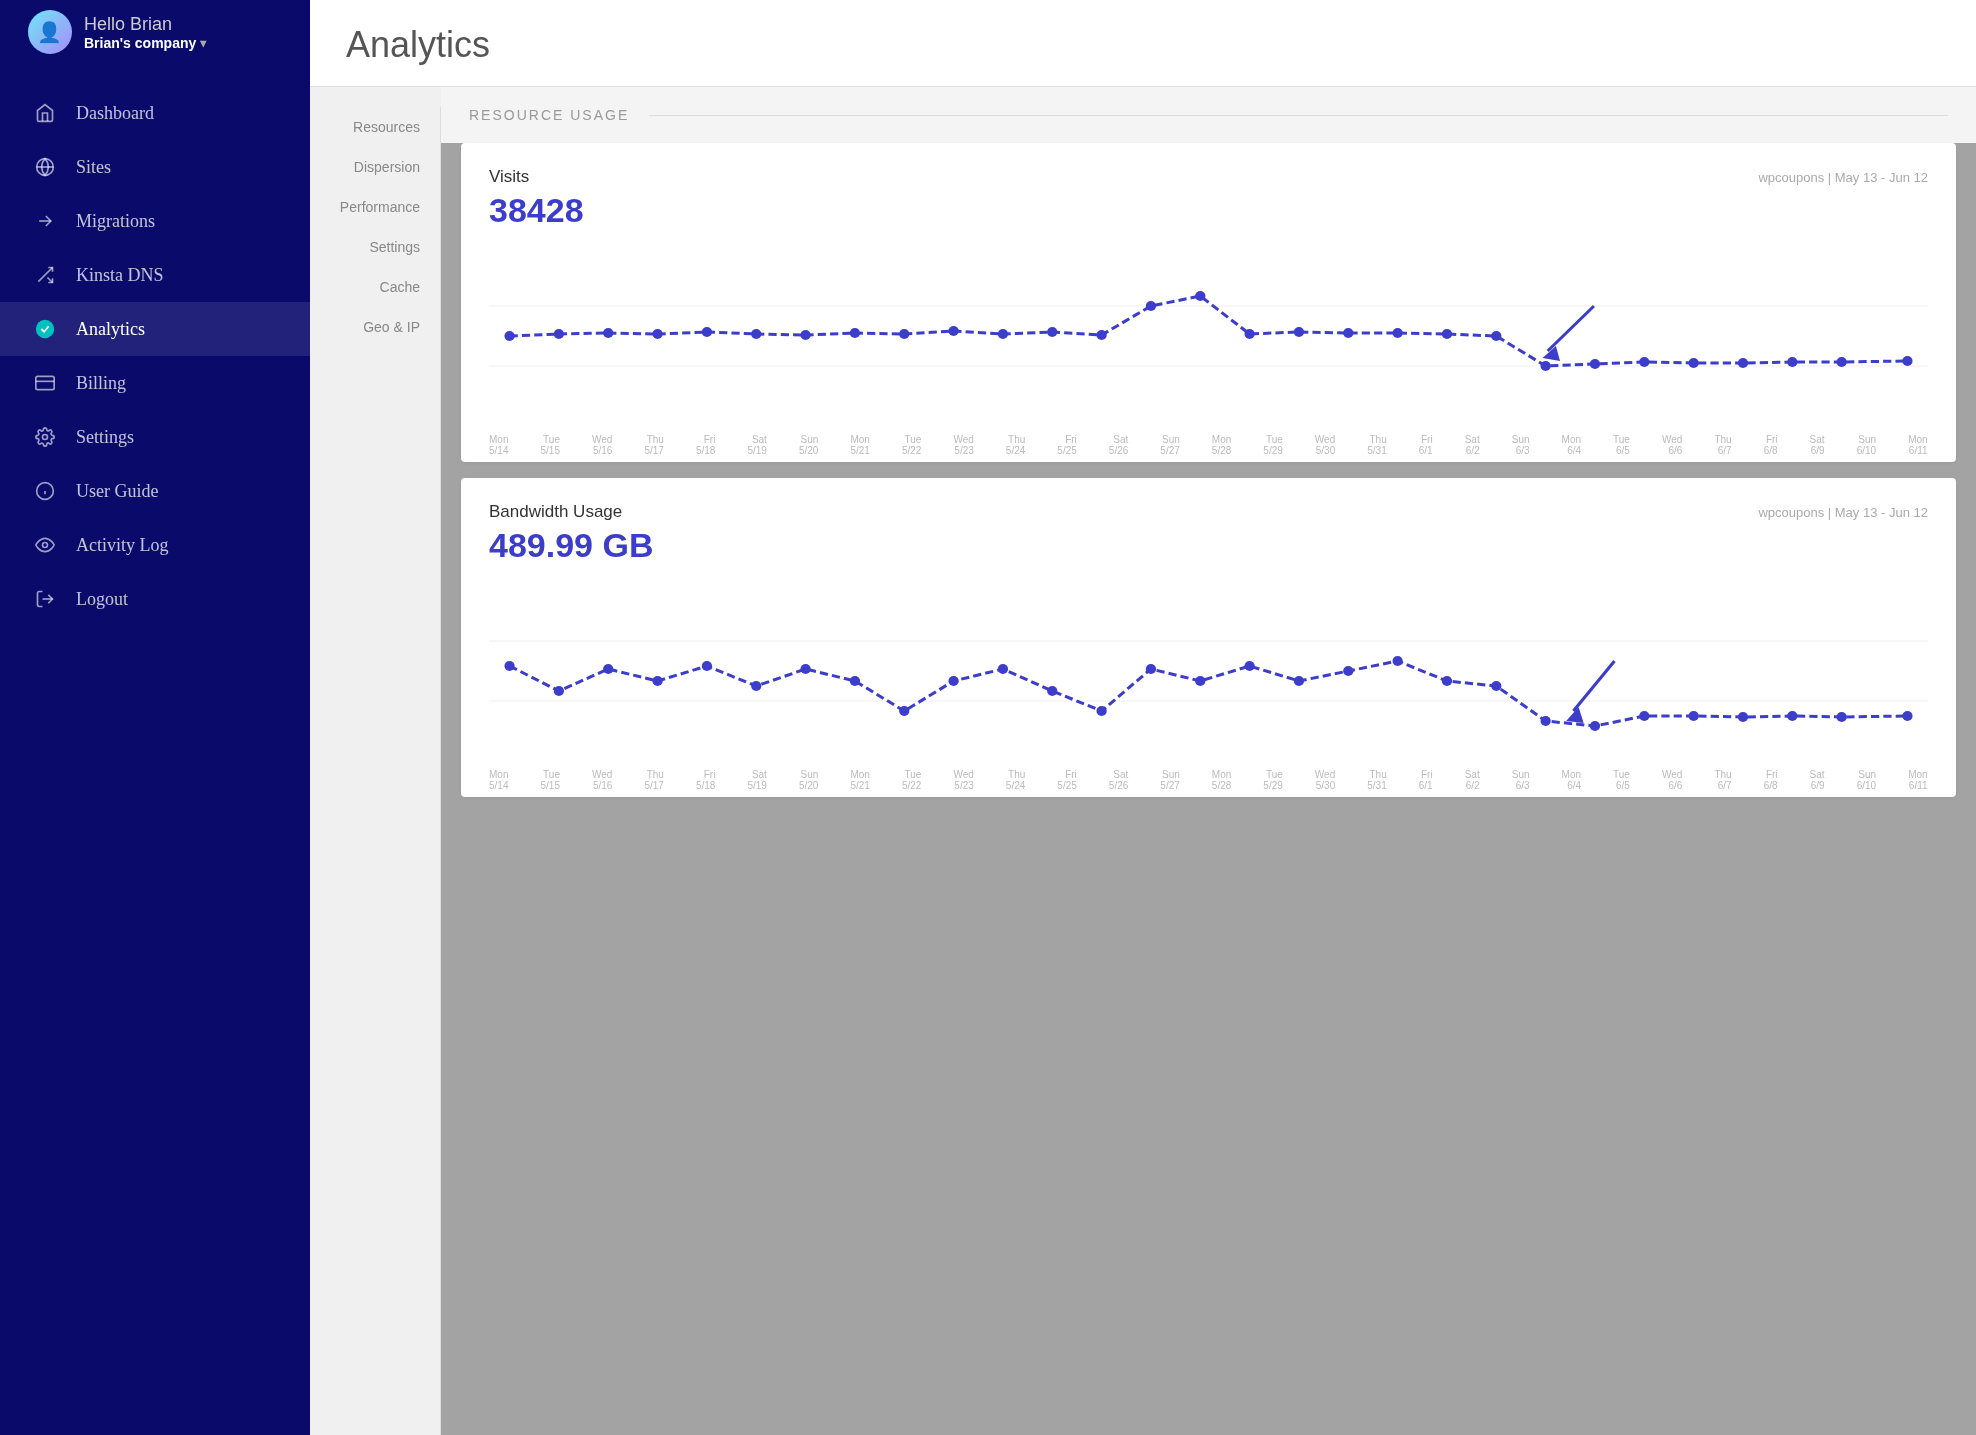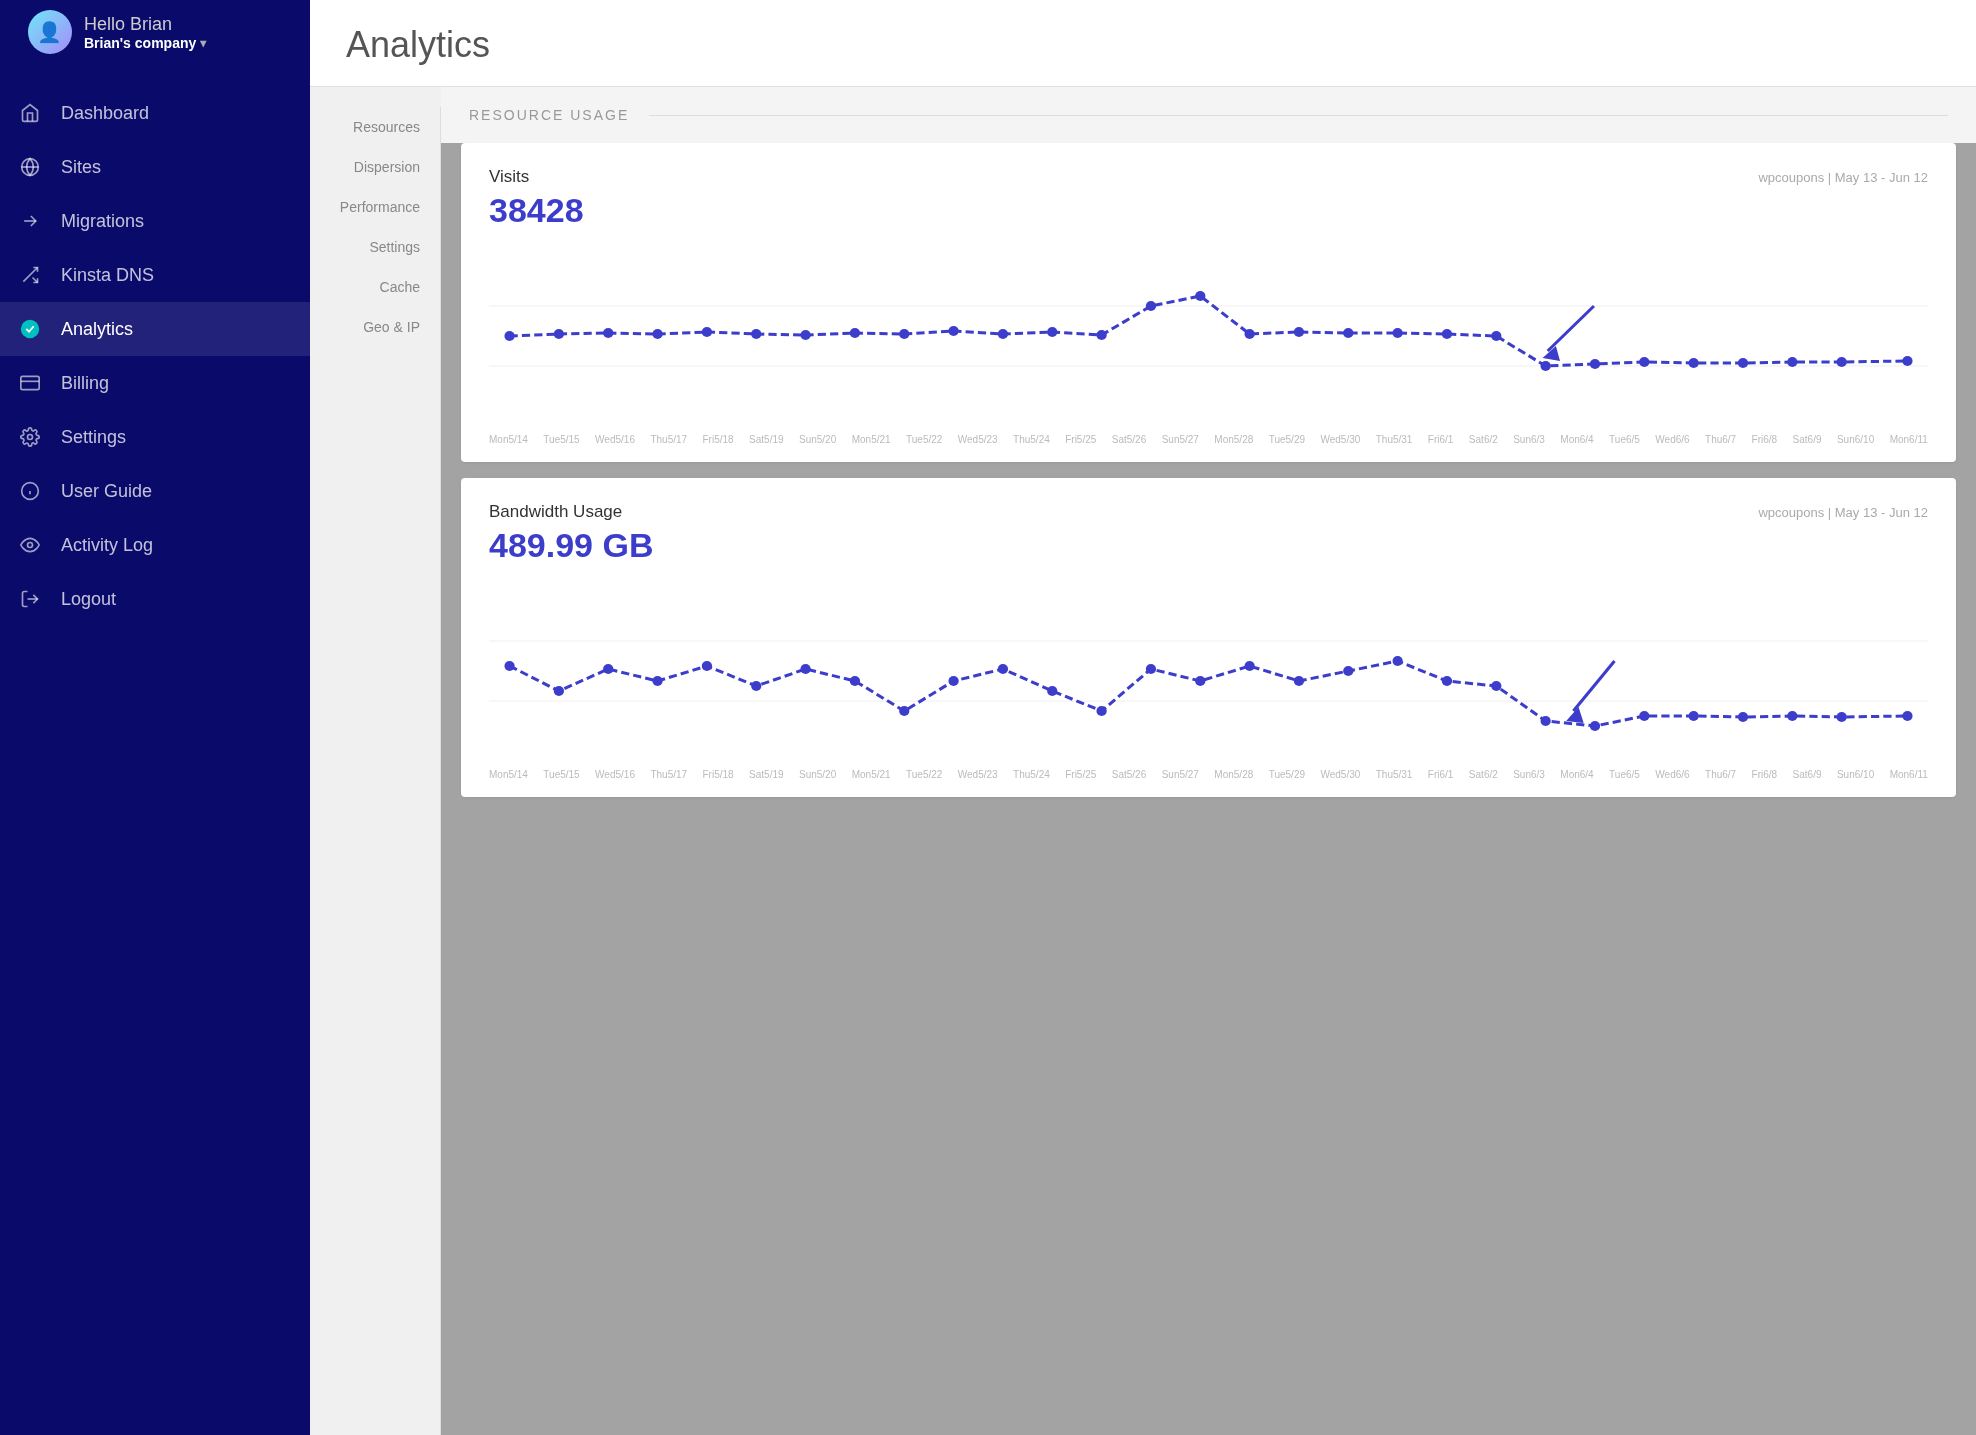--- a/index.html
+++ b/index.html
@@ -44,26 +44,27 @@
     .user-info { flex: 1; }
     .user-hello { font-size: 18px; color: #ccc; }
     .user-company { font-size: 14px; font-weight: 600; color: white; display: flex; align-items: center; gap: 4px; }
     .chevron { font-size: 12px; color: #aaa; }
 
     nav { flex: 1; padding: 8px 0; }
     .nav-item {
       display: flex;
       align-items: center;
       gap: 18px;
-      padding: 14px 17px;
+      padding: 14px 32px;
       color: rgba(255,255,255,0.75);
       font-size: 18px;
       font-weight: 500;
       cursor: pointer;
       transition: background 0.15s;
+      font-family: Liberation Serif, serif;
     }
     .nav-item.active {
       color: white;
       background: rgba(255,255,255,0.1);
     }
     .nav-item.active .nav-icon { color: #00d4d4; }
     .nav-icon {
       width: 26px;
       height: 26px;
       display: flex;
@@ -178,21 +179,21 @@
     }
 
     .x-axis-labels {
       display: flex;
       justify-content: space-between;
       margin-top: 4px;
       overflow: hidden;
     }
     .x-label-group {
       display: flex;
-      flex-direction: row;
+      flex-direction: column;
       align-items: flex-end;
       min-width: 0;
     }
     .x-label-day {
       font-size: 10px;
       color: #bbb;
     }
     .x-label-date {
       font-size: 10px;
       color: #bbb;

